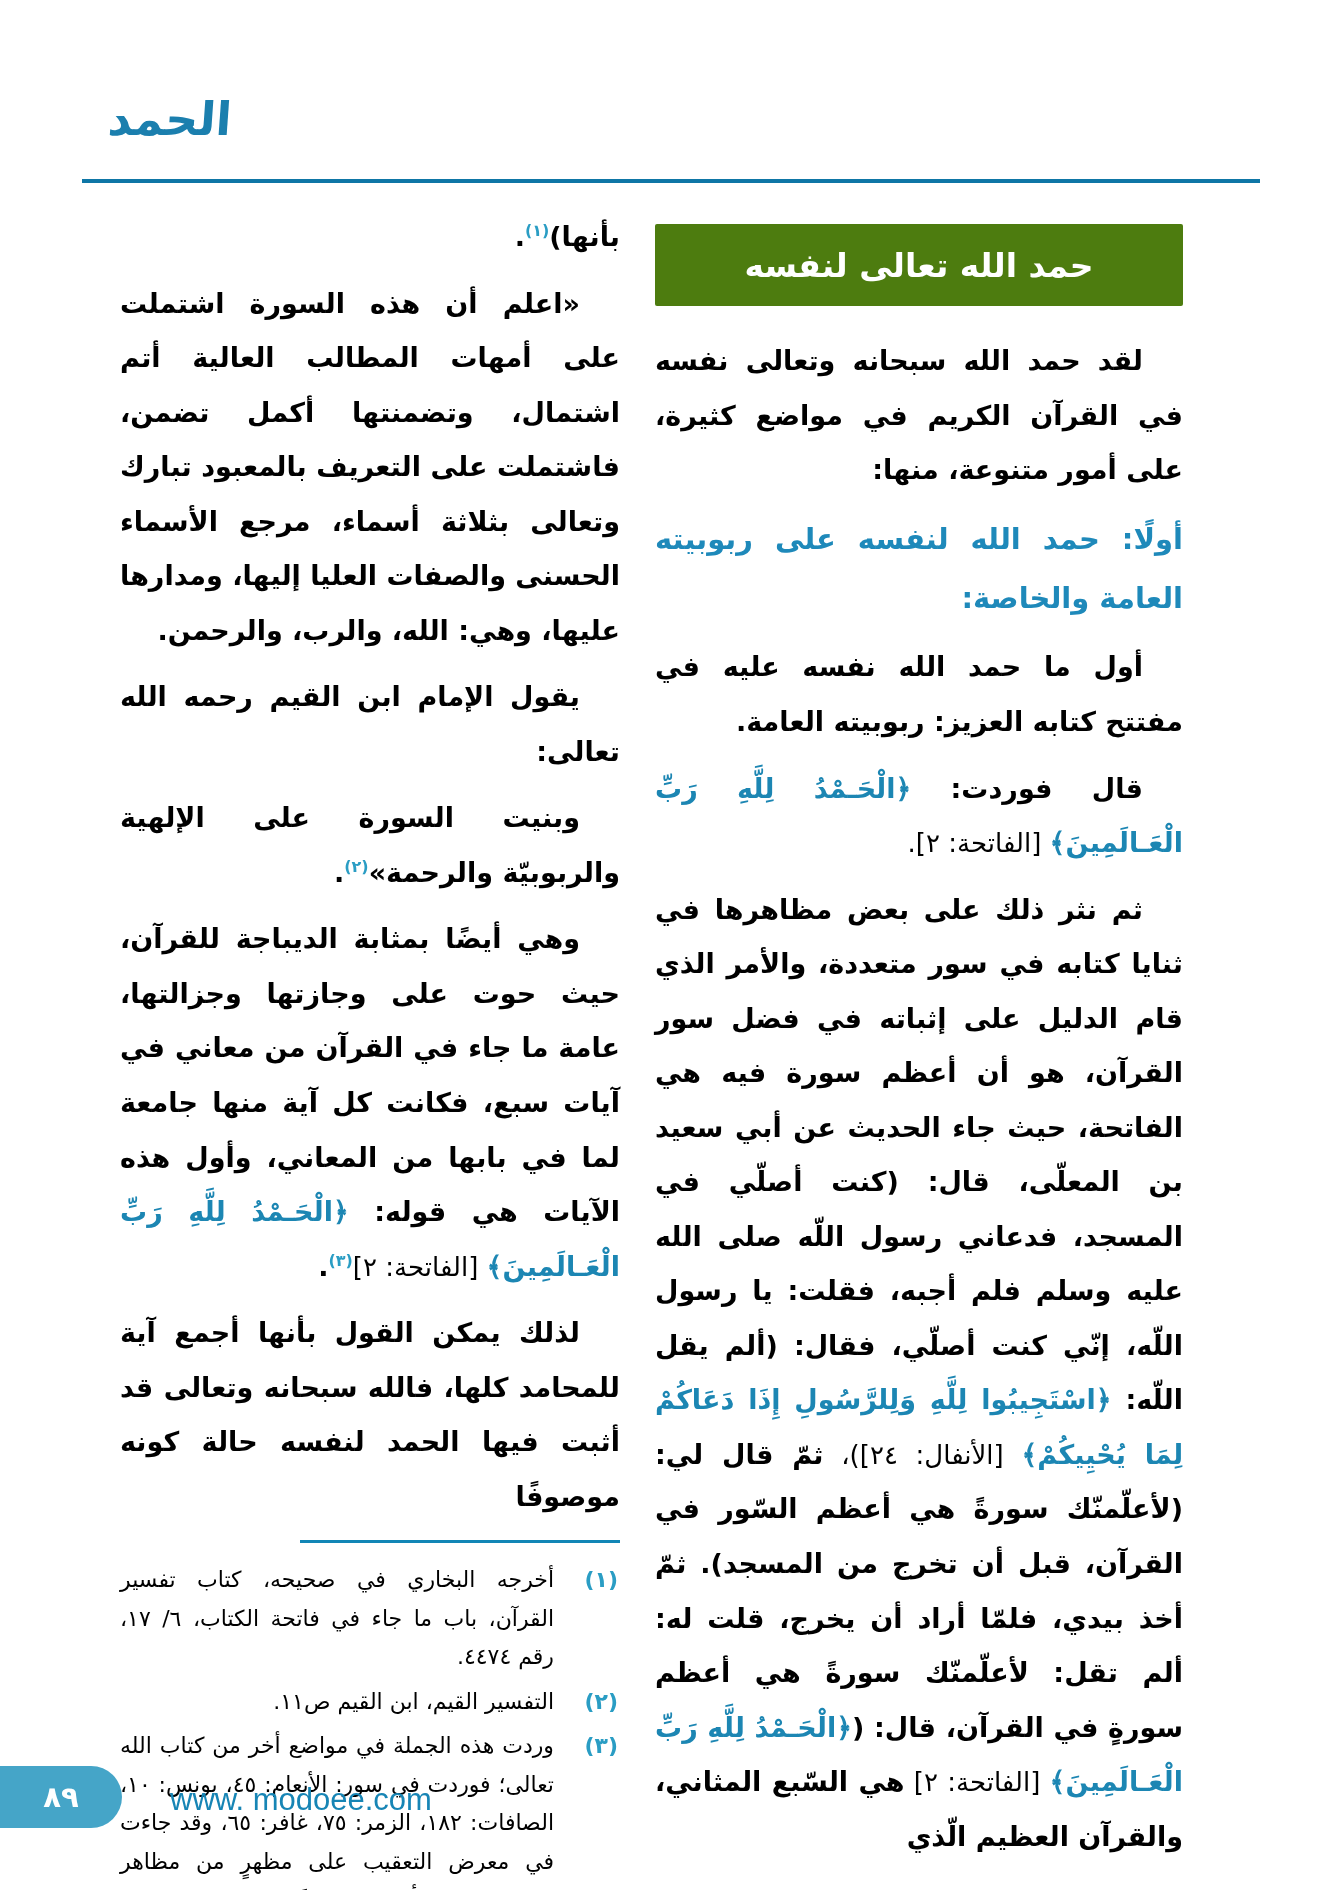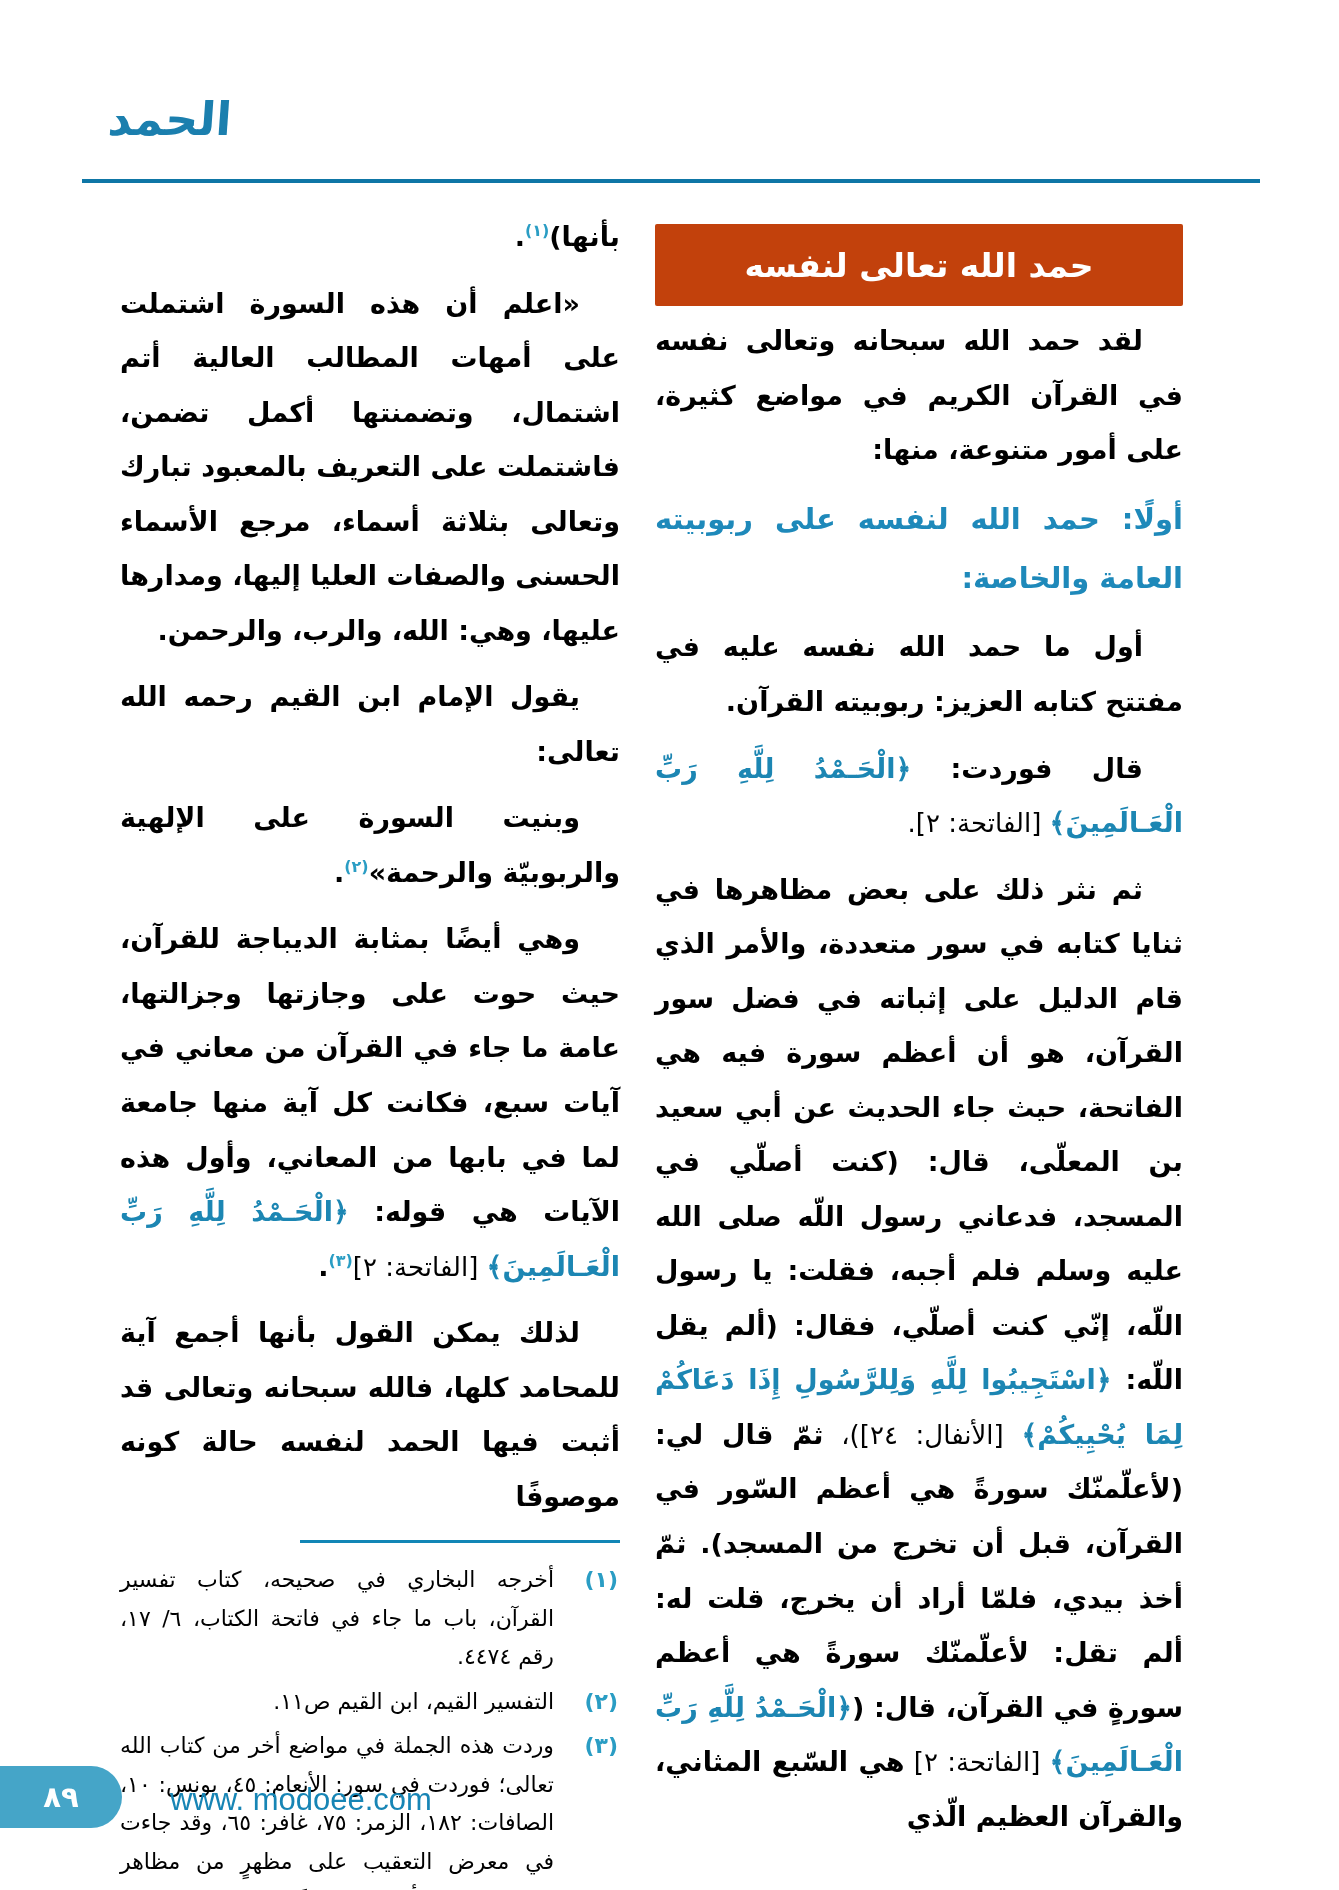--- a/index.html
+++ b/index.html
@@ -19,24 +19,24 @@
   }
   .header-rule{
     position:absolute;left:82px;top:179px;
     width:1178px;height:4px;background:#0e76a6;
   }
   
   .col{position:absolute;direction:rtl;text-align:justify;color:#000;}
   .col-right{top:224px;right:156px;width:528px;}
   .col-left{top:210px;left:120px;width:500px;}
   .title-box{
-    height:82px;background:#c2410c;
+    height:82px;background:#4d7c0f;
     display:flex;align-items:center;justify-content:center;
     color:#ffffff;font-size:33px;font-weight:bold;
-    margin-bottom:8px;border-radius:2px;
+    margin-bottom:28px;border-radius:2px;
   }
   p.body{font-size:27px;font-weight:bold;line-height:2.02;margin:0 0 12px;}
   p.indent{text-indent:40px;}
   p.heading{
     color:#1e89ba;font-size:29px;font-weight:bold;
     line-height:2.05;margin:4px 0 12px;
   }
   .quran{color:#1c86b3;}
   .ref{font-size:26px;font-weight:normal;}
   sup.fn-ref{color:#2a9dc4;font-size:16px;font-weight:bold;line-height:0;}
@@ -75,21 +75,21 @@
       <span>حمد الله تعالى لنفسه</span>
     </div>
 
     <p class="body indent">
       <span>لقد حمد الله سبحانه وتعالى نفسه في القرآن الكريم في مواضع كثيرة، على أمور متنوعة، منها:</span>
     </p>
 
     <p class="heading">أولًا: حمد الله لنفسه على ربوبيته العامة والخاصة:</p>
 
     <p class="body indent">
-      <span>أول ما حمد الله نفسه عليه في مفتتح كتابه العزيز: ربوبيته القرآن.</span>
+      <span>أول ما حمد الله نفسه عليه في مفتتح كتابه العزيز: ربوبيته العامة.</span>
     </p>
 
     <p class="body indent">
       <span>قال فوردت: </span><span class="quran">﴿الْحَـمْدُ لِلَّهِ رَبِّ الْعَـالَمِينَ﴾</span><span class="ref"> [الفاتحة: ٢].</span>
     </p>
 
     <p class="body indent">
       <span>ثم نثر ذلك على بعض مظاهرها في ثنايا كتابه في سور متعددة، والأمر الذي قام الدليل على إثباته في فضل سور القرآن، هو أن أعظم سورة فيه هي الفاتحة، حيث جاء الحديث عن أبي سعيد بن المعلّى، قال: (كنت أصلّي في المسجد، فدعاني رسول اللّه صلى الله عليه وسلم فلم أجبه، فقلت: يا رسول اللّه، إنّي كنت أصلّي، فقال: (ألم يقل اللّه: </span><span class="quran">﴿اسْتَجِيبُوا لِلَّهِ وَلِلرَّسُولِ إِذَا دَعَاكُمْ لِمَا يُحْيِيكُمْ﴾</span><span class="ref"> [الأنفال: ٢٤])، </span><span>ثمّ قال لي: (لأعلّمنّك سورةً هي أعظم السّور في القرآن، قبل أن تخرج من المسجد). ثمّ أخذ بيدي، فلمّا أراد أن يخرج، قلت له: ألم تقل: لأعلّمنّك سورةً هي أعظم سورةٍ في القرآن، قال: (</span><span class="quran">﴿الْحَـمْدُ لِلَّهِ رَبِّ الْعَـالَمِينَ﴾</span><span class="ref"> [الفاتحة: ٢] </span><span>هي السّبع المثاني، والقرآن العظيم الّذي</span>
     </p>
   </div>

